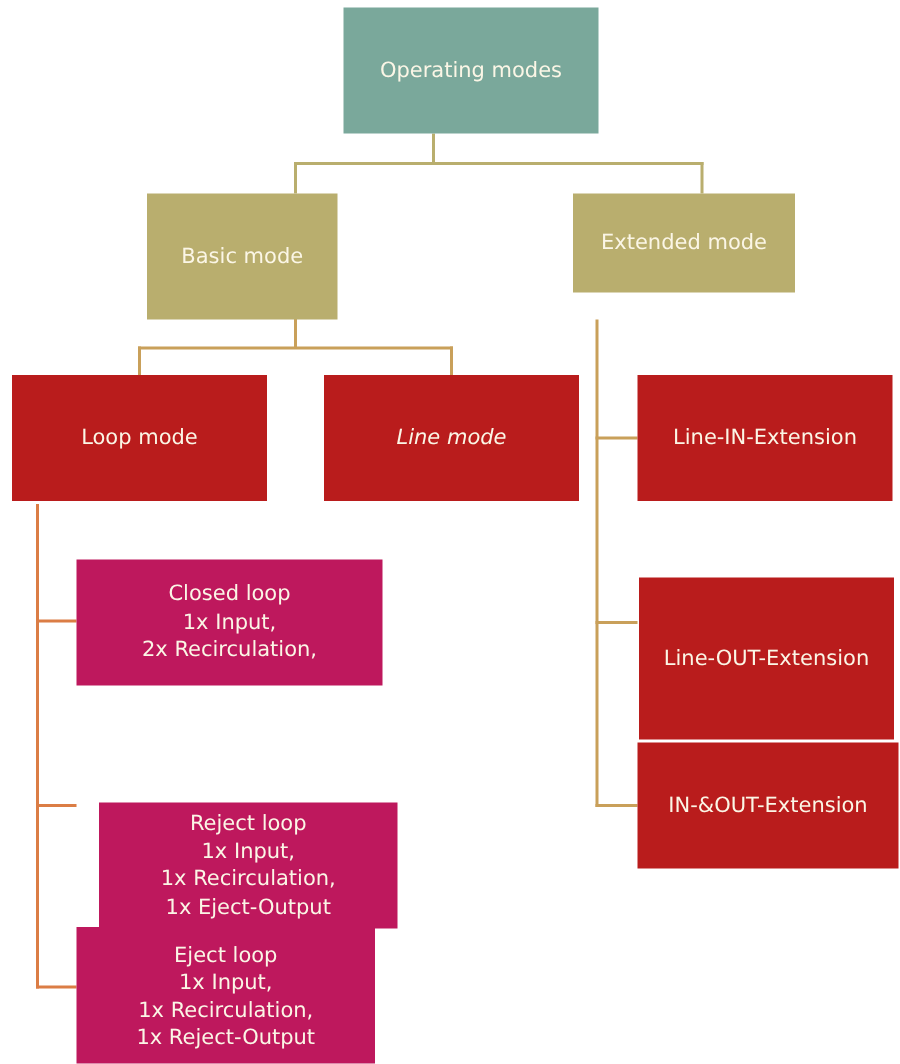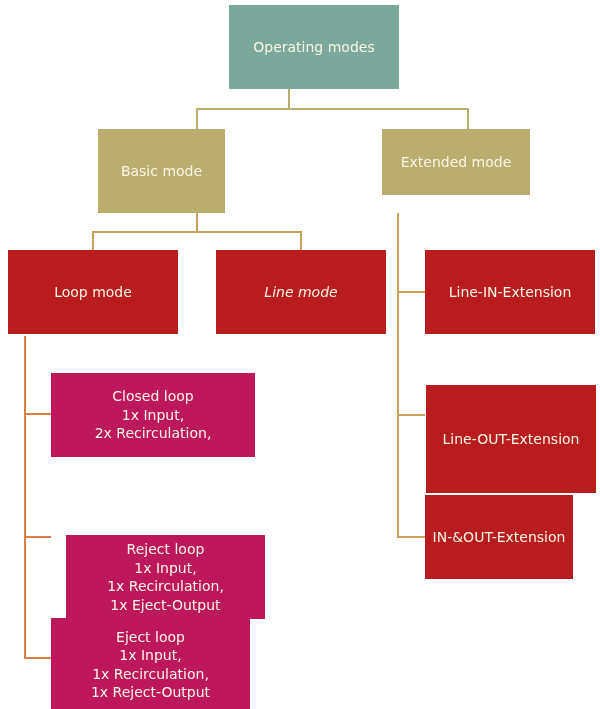--- a/index.html
+++ b/index.html
@@ -55,21 +55,21 @@
 <div class="box gold" style="left:216px;top:250px;width:170px;height:84px;font-style:italic;">
   <span>Line mode</span>
 </div>
 
 <div class="box gold" style="left:425px;top:250px;width:170px;height:84px;">
   <span>Line-IN-Extension</span>
 </div>
 <div class="box gold" style="left:426px;top:373px;width:170px;height:108px;margin-top:12px;">
   <span>Line-OUT-Extension</span>
 </div>
-<div class="box gold" style="left:425px;top:495px;width:148px;height:84px;text-align:center;">
+<div class="box gold" style="left:425px;top:495px;width:174px;height:84px;text-align:center;">
   <span>IN-&amp;OUT-Extension</span>
 </div>
 
 <div class="box orange multi" style="left:51px;top:373px;width:204px;height:84px;">
   <div>
     <span>Closed loop</span>
     <span>1x Input,</span>
     <span>2x Recirculation,</span>
   </div>
 </div>

